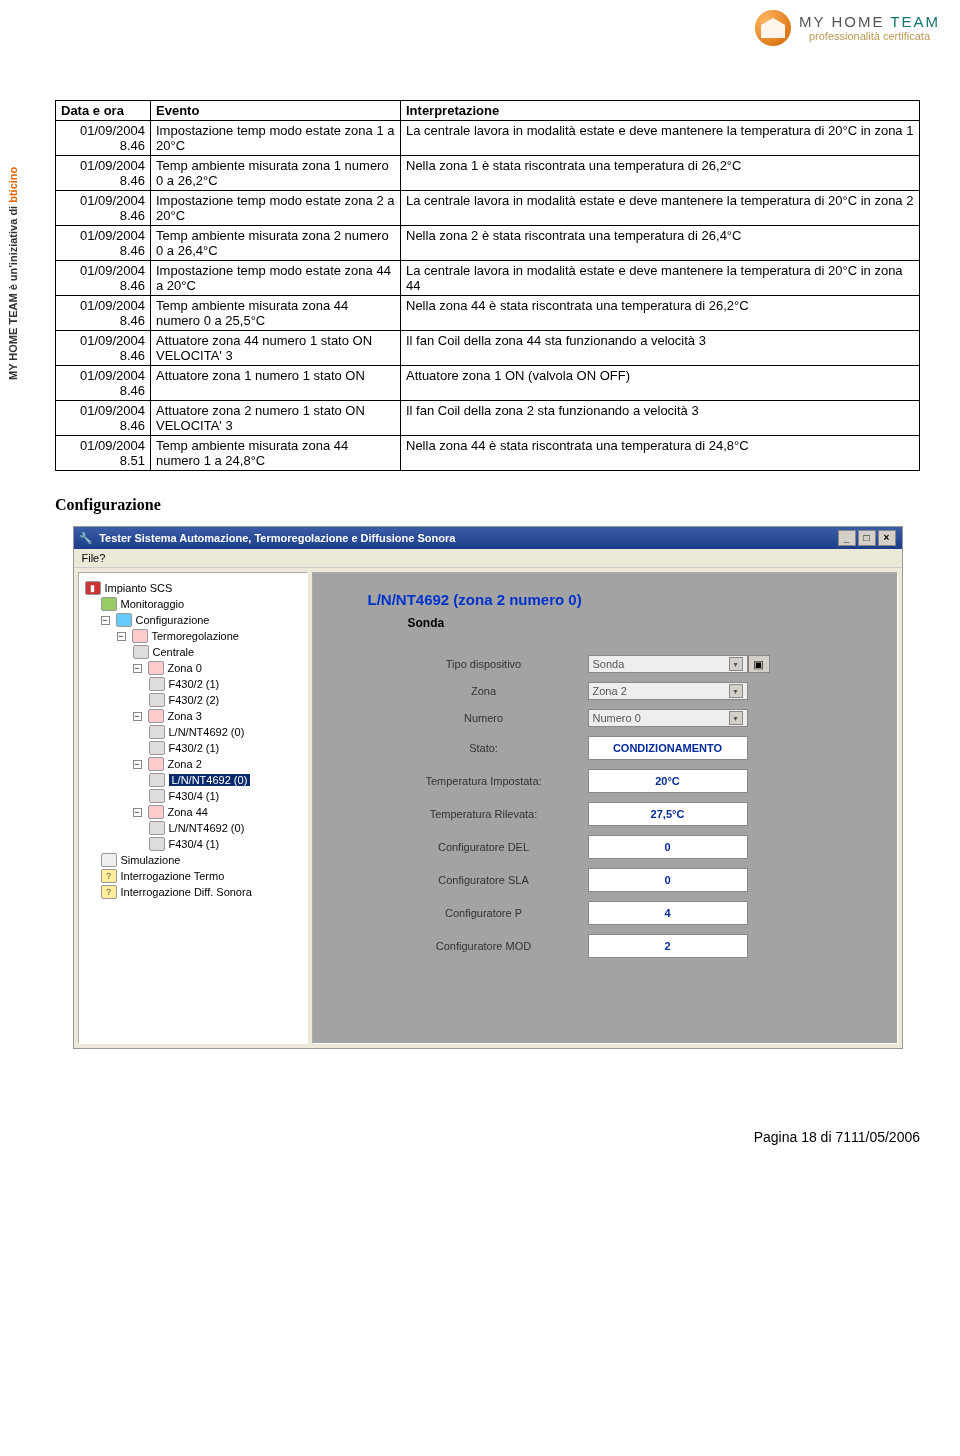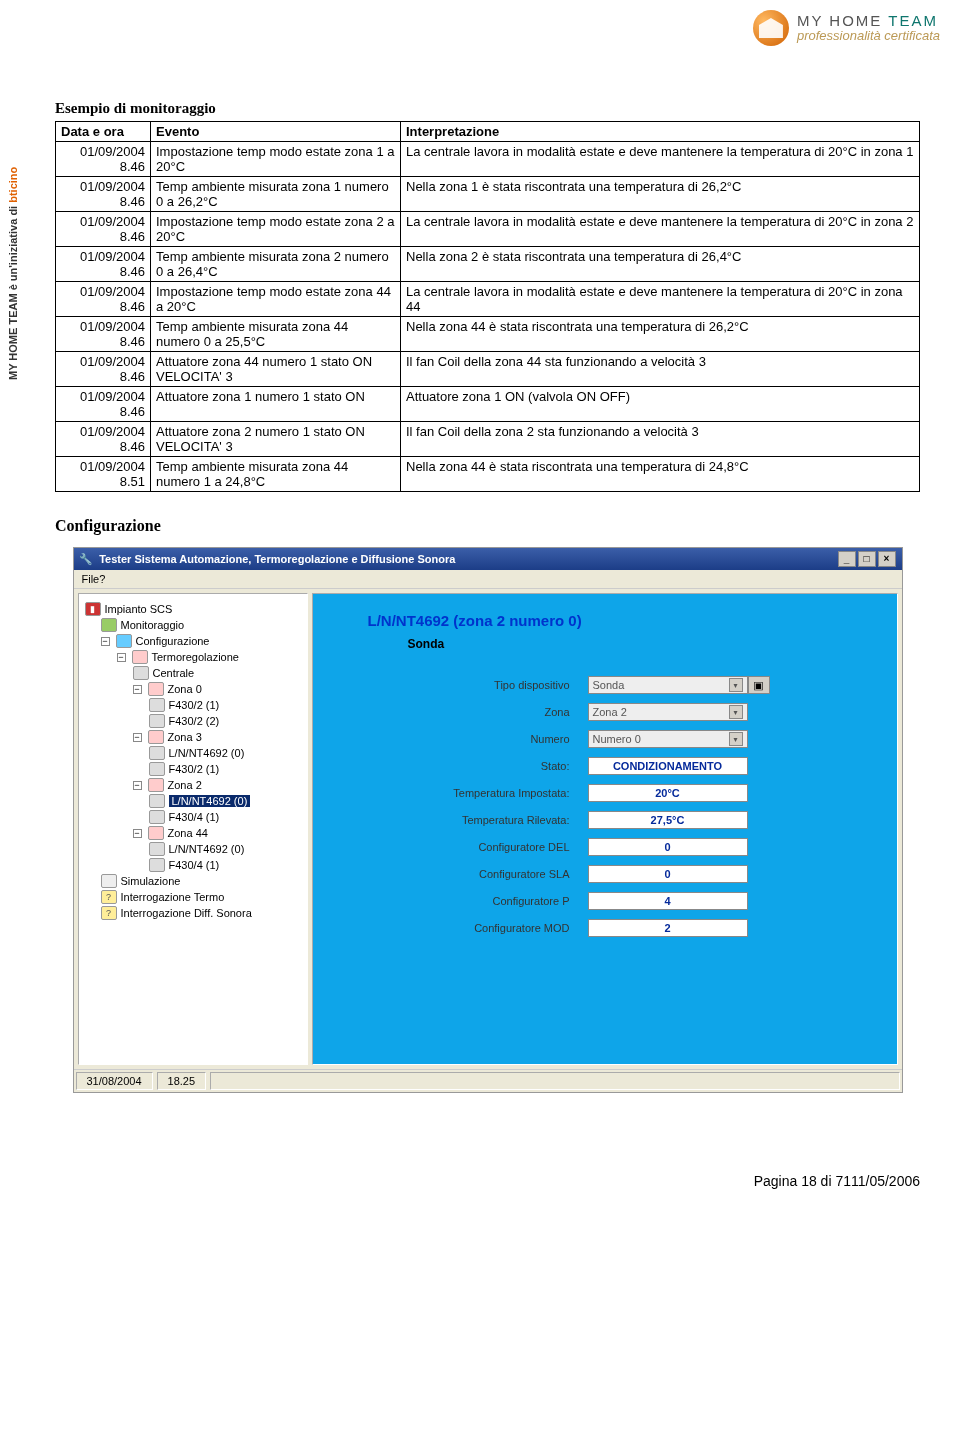--- a/index.html
+++ b/index.html
@@ -44,21 +44,21 @@
     position: absolute;
     left: 6px; top: 8px;
     width: 24px; height: 20px;
     background: #fff;
     clip-path: polygon(50% 0, 100% 35%, 100% 100%, 0 100%, 0 35%);
     opacity: 0.9;
   }
   .logo-txt { line-height: 1.1; }
   .logo-main { font-family: "Arial Black", sans-serif; font-size: 15px; letter-spacing: 2px; color:#555;}
   .logo-main .light { color:#0f766e; }
-  .logo-sub { font-size: 13px; color:#bb9955; text-align:right;font-style:italic; }
+  .logo-sub { font-size: 11px; color:#bb9955; text-align:center; }
   .page {
     padding: 100px 40px 40px 55px;
   }
   h3.section { font-family: Verdana; font-size: 15px; font-weight: bold; margin: 0 0 4px 0;}
   table.mon {
     border-collapse: collapse;
     width: 100%;
     font-size: 13px;
   }
   table.mon th, table.mon td {
@@ -119,34 +119,34 @@
   .ticon.cfg{background:#6cf;}
   .ticon.thermo{background:#fcc;}
   .ticon.dev{background:#ddd;}
   .ticon.sim{background:#eee;}
   .ticon.q{background:#fe9;}
   .tree .selected { background:#0a2a6b;color:#fff;padding:0 3px;}
   .detail-pane {
     flex:1;
     margin:4px 4px 4px 0;
     border:1px inset #fff;
-    background:#0ea5e9;
+    background:#a3a3a3;
     padding:10px 15px;
   }
   .detail-title { color:#0033cc; font-size:15px; font-weight:bold; margin:8px 0 4px 40px;}
   .detail-sub { color:#000; font-size:12px; font-weight:bold; margin:8px 0 25px 80px;}
   .form { display:grid; grid-template-columns: 200px 160px 30px; row-gap:9px; align-items:center; margin-left:60px;}
-  .form label { text-align:right; padding-right:18px; color:#333;}
+  .form label { text-align:center; padding-right:8px; color:#333;}
   .form .field {
     border:1px solid #888; background:#fff; height:18px; padding:1px 4px;
     display:flex;align-items:center;justify-content:space-between;
     font-size:11px; color:#052a9b;
   }
   .form .field.disabled{background:#eee;color:#555;}
-  .form .ro { border:1px solid #888; background:#fff; height:18px;
+  .form .ro { border:1px solid #888; background:#fff; height:24px;
     display:flex;align-items:center;justify-content:center;
     font-weight:bold; color:#052a9b; font-size:11px;}
   .dd { width:14px;height:14px;background:#d4d0c8;border:1px solid #888;
     display:flex;align-items:center;justify-content:center;font-size:8px;color:#555;}
   .extra-btn { width:22px;height:18px;border:1px solid #888;background:#d4d0c8;display:flex;align-items:center;justify-content:center;}
   .interroga { margin:25px 0 0 350px; text-align:center;}
   .ibtn { width:60px;height:46px;border:1px outset #fff;background:#d4d0c8;display:flex;align-items:center;justify-content:center;margin:0 auto;}
   .statusbar { border-top:1px solid #ccc; display:flex; background:#ece9d8; font-size:11px;}
   .statusbar .cell{ border:1px inset #fff; padding:2px 10px; margin:2px;}
   .footer {
@@ -164,21 +164,20 @@
 
 <div class="header-logo">
   <div class="logo-ball"></div>
   <div class="logo-txt">
     <div class="logo-main"><span>MY HOME</span> <span class="light">TEAM</span></div>
     <div class="logo-sub">professionalità certificata</div>
   </div>
 </div>
 
 <div class="page">
-  <h3 class="section">Esempio di monitoraggio</h3>
 
   <table class="mon">
     <thead>
         <tr>
       <th>Data e ora</th>
       <th>Evento</th>
       <th>Interpretazione</th>
     </tr>
       </thead>
     <tbody id="mon-body">
@@ -431,24 +430,19 @@
           <label>Configuratore P</label>
           <div class="ro">4</div>
             <div></div>
 
           <label>Configuratore MOD</label>
           <div class="ro">2</div>
             <div></div>
         </div>
       </div>
     </div>
-    <div class="statusbar">
-      <div class="cell">31/08/2004</div>
-      <div class="cell">18.25</div>
-      <div class="cell" style="flex:1"></div>
-    </div>
   </div>
 </div>
 
 <div class="footer">
   <span>Pagina 18 di 71</span>
   <span>11/05/2006</span>
 </div>
 
 </body></html>

